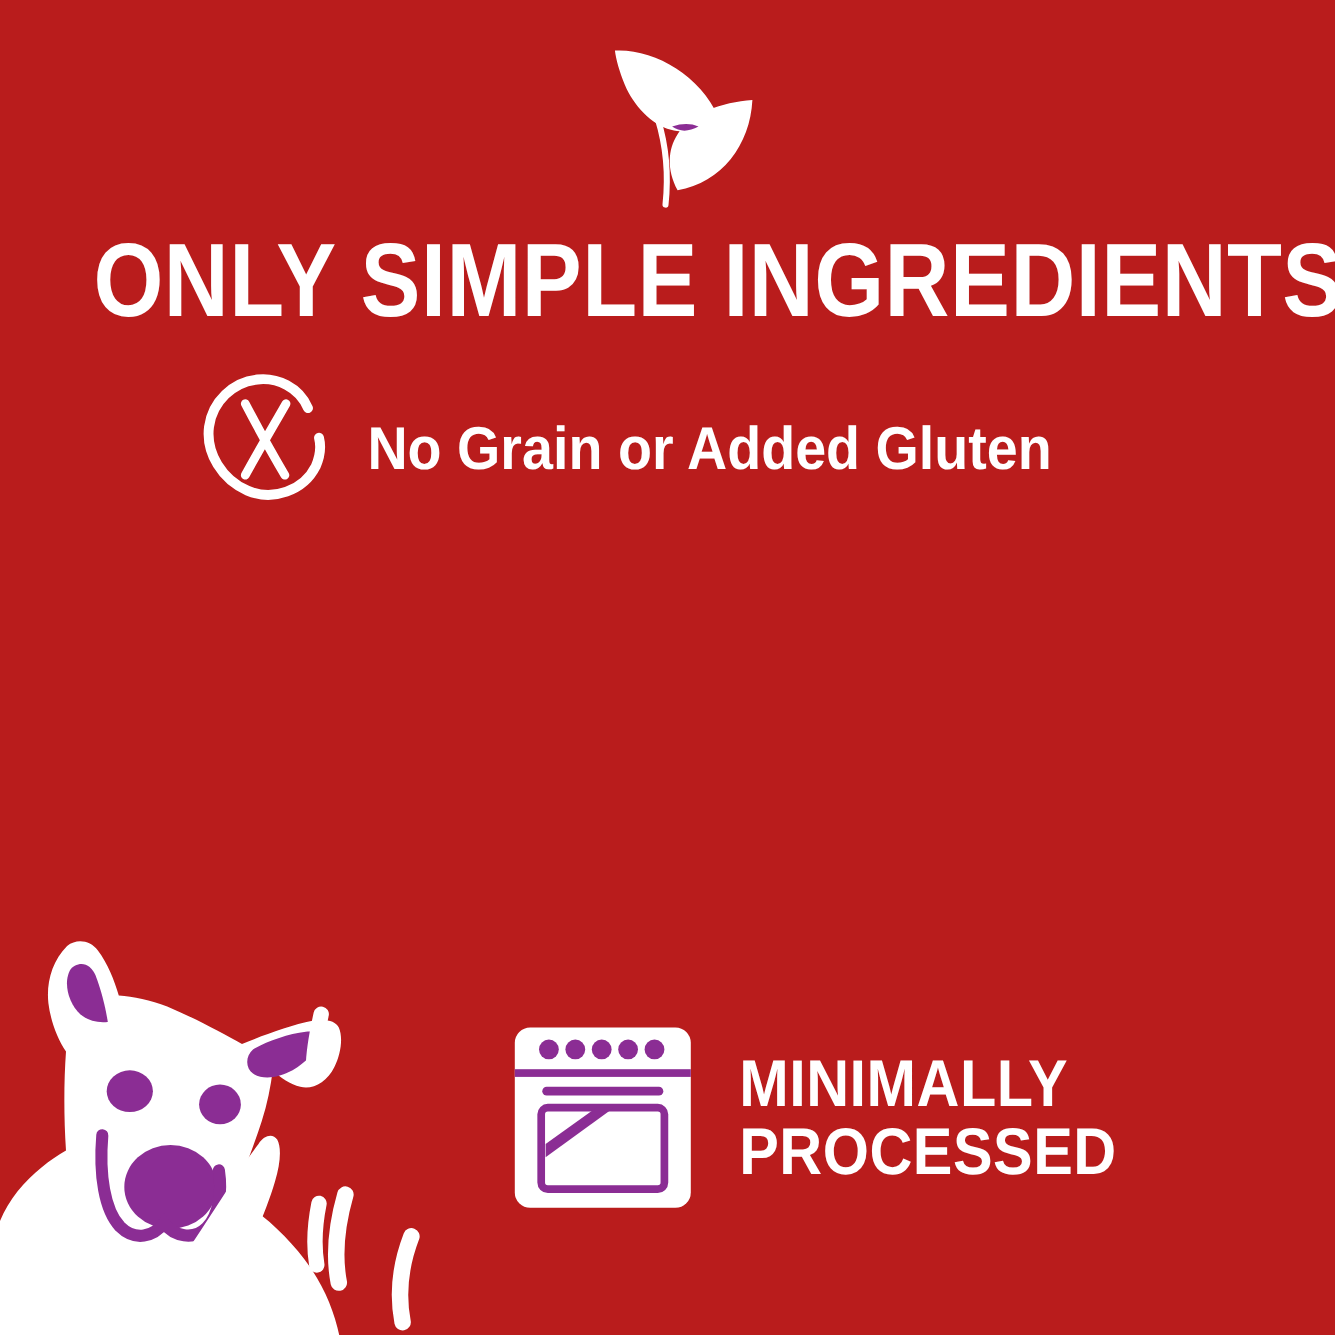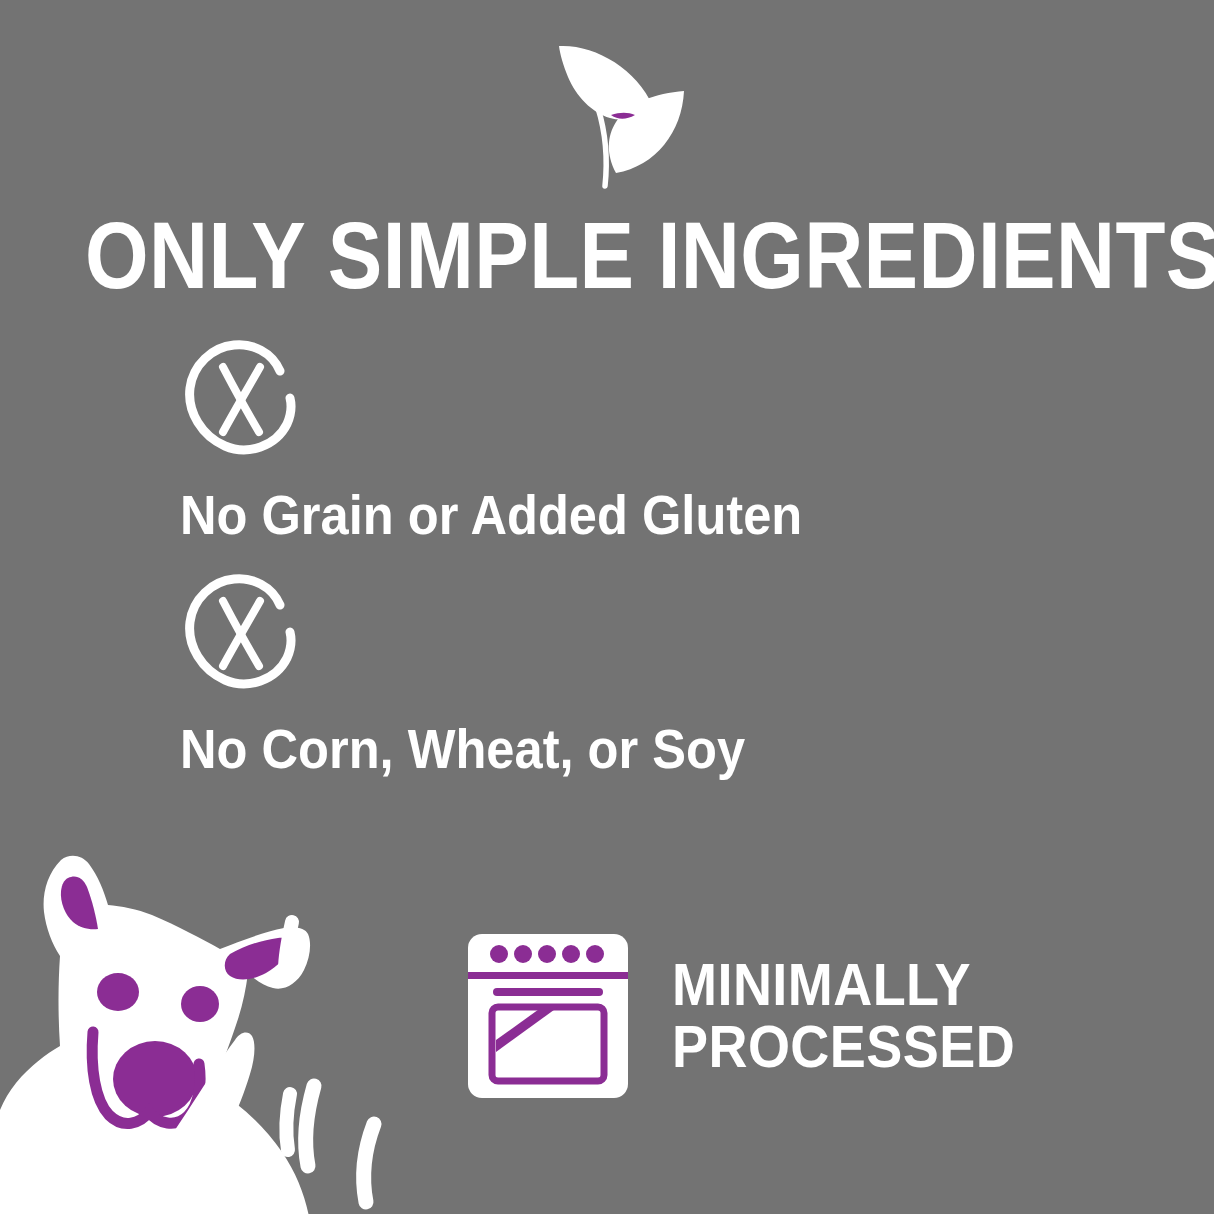--- a/index.html
+++ b/index.html
@@ -49,23 +49,22 @@
   
   #bullets {
     position: absolute;
     left: 180px;
     top: 336px;
     width: 900px;
   }
   .bullet-row {
     position: relative;
     display: flex;
-    align-items: flex-start;
+    align-items: center;
     margin-bottom: 18px;
-    flex-direction: column;
   }
   .bullet-icon {
     flex: 0 0 auto;
     width: 122px;
     height: 122px;
     margin-right: 32px;
   }
   .bullet-text {
     flex: 1 1 auto;
     color: #ffffff;
@@ -113,21 +112,21 @@
     position: absolute;
     left: -8px;
     top: 836px;
     width: 430px;
     height: 386px;
   }
 </style>
 </head>
 <body>
 
-<div id="panel" style="background: #737373;">
+<div id="panel" style="background: #b91c1c;">
 
   <div id="leaf-logo">
     <svg viewBox="0 0 158 160" width="158" height="160" aria-hidden="true">
 
       <path fill="#ffffff" d="M27 10
         C 62 8, 104 32, 121 70
         C 108 82, 92 86, 78 82
         C 60 77, 44 60, 36 41
         C 31 29, 28 18, 27 10 Z"></path>
 
@@ -157,37 +156,20 @@
                    C 111 79, 112 70, 110 62"></path>
           <path fill="none" stroke="#ffffff" stroke-width="8" stroke-linecap="round" d="M43 31 C 54 52, 66 74, 79 96"></path>
           <path fill="none" stroke="#ffffff" stroke-width="8" stroke-linecap="round" d="M80 31 C 68 52, 55 74, 43 96"></path>
         </svg>
       </div>
       <div class="bullet-text">
         <span>No Grain or Added Gluten</span>
       </div>
     </div>
 
-    <div class="bullet-row">
-      <div class="bullet-icon">
-        <svg viewBox="0 0 122 122" width="122" height="122" aria-hidden="true">
-          <path fill="none" stroke="#ffffff" stroke-width="9" stroke-linecap="round" d="M100 35
-                   C 92 16, 72 7, 54 9
-                   C 32 11, 13 29, 10 52
-                   C 7 76, 22 100, 45 110
-                   C 68 120, 96 110, 107 88
-                   C 111 79, 112 70, 110 62"></path>
-          <path fill="none" stroke="#ffffff" stroke-width="8" stroke-linecap="round" d="M43 31 C 54 52, 66 74, 79 96"></path>
-          <path fill="none" stroke="#ffffff" stroke-width="8" stroke-linecap="round" d="M80 31 C 68 52, 55 74, 43 96"></path>
-        </svg>
-      </div>
-      <div class="bullet-text">
-        <span>No Corn, Wheat, or Soy</span>
-      </div>
-    </div>
 
 
   </div>
 
   <div id="mp-block">
     <div id="oven-icon">
       <svg viewBox="0 0 172 176" width="172" height="176" aria-hidden="true">
 
         <rect x="6" y="6" width="160" height="164" rx="14" ry="14" fill="#ffffff"></rect>
 

